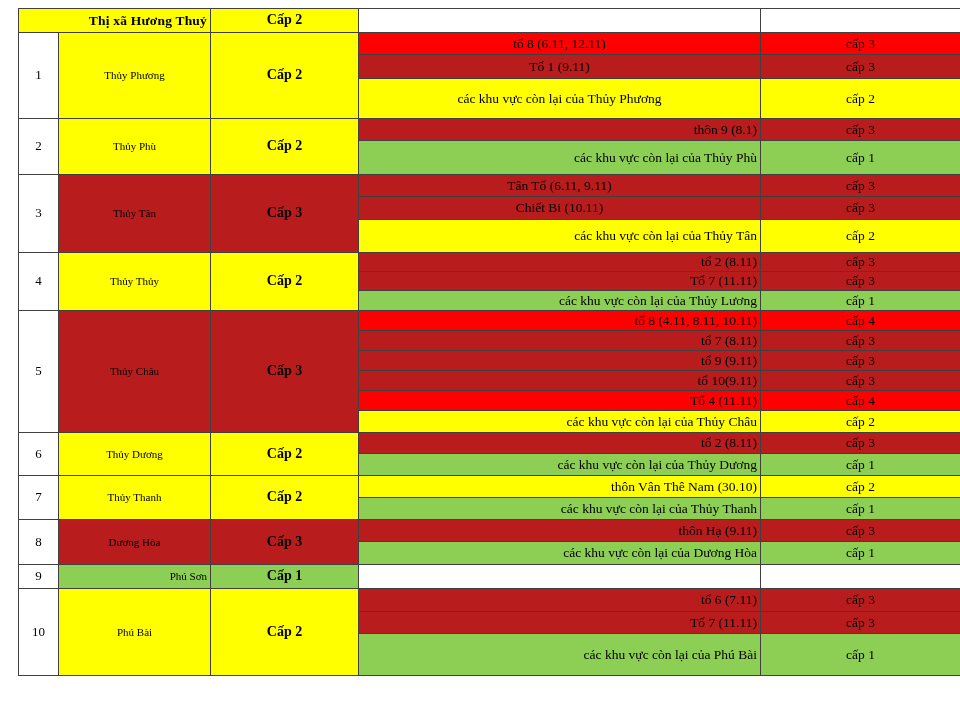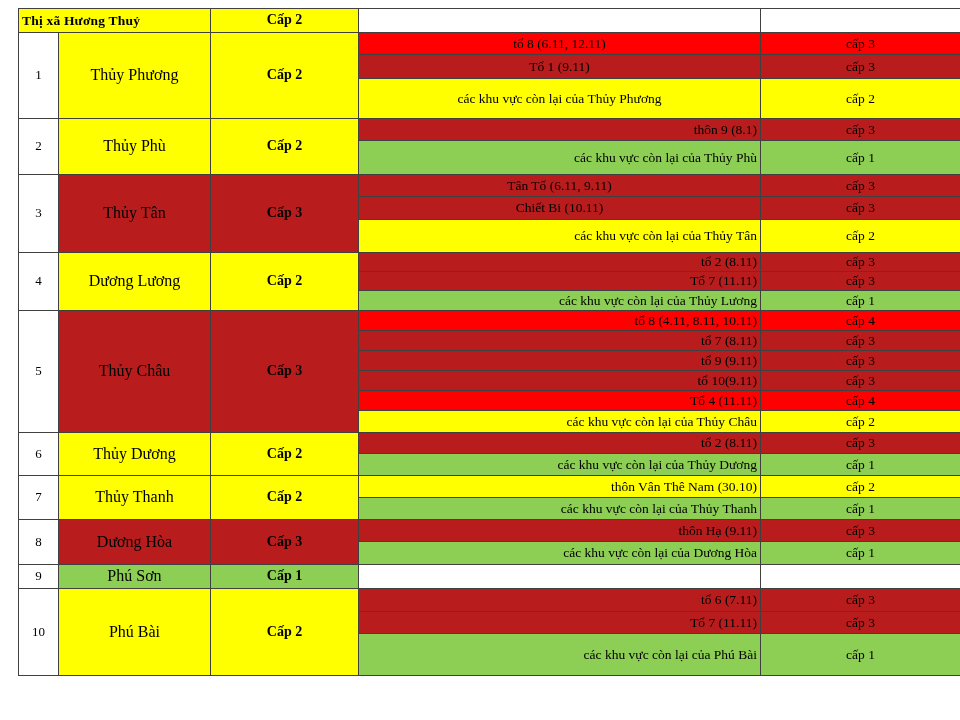--- a/index.html
+++ b/index.html
@@ -44,24 +44,24 @@
   col.c-sub   { width: 200px; }
 
   
   .f-red    { background: #FF0000; }
   .f-orange { background: #b91c1c; }
   .f-yellow { background: #FFFF00; }
   .f-green  { background: #8DCE54; }
   .f-white  { background: #FFFFFF; }
   .num  { text-align: center; font-size: 13px; }
 
-  .hdr-title { font-weight: bold; text-align: left; font-size: 13.5px; letter-spacing: .2px; }
+  .hdr-title { font-weight: bold; text-align: right; font-size: 13.5px; letter-spacing: .2px; }
   .lvl { font-weight: bold; text-align: center; font-size: 14px; }
-  .commune { text-align: center; font-size: 16px; }
-  .commune.left { text-align: center; }
+  .commune { text-align: center; font-size: 11px; }
+  .commune.left { text-align: right; }
   .area { text-align: right; font-size: 13.5px; }
   .area.center { text-align: center; }
   .sub { text-align: center; font-size: 13.5px; }
 </style>
 </head>
 <body>
 
 <div id="sheet">
   <table class="grid">
     <colgroup>
@@ -114,21 +114,21 @@
         <tr style="height: 23px;">
           <td class="area f-orange center">Chiết Bi (10.11)</td>
           <td class="sub f-orange">cấp 3</td>
         </tr>
         <tr style="height: 33px;">
           <td class="area f-yellow">các khu vực còn lại của Thủy Tân</td>
           <td class="sub f-yellow">cấp 2</td>
         </tr>
         <tr style="height: 19px;">
           <td rowspan="3" class="num f-white">4</td>
-          <td rowspan="3" class="commune f-yellow">Dương Lương</td>
+          <td rowspan="3" class="commune f-yellow">Thủy Thủy</td>
           <td rowspan="3" class="lvl f-yellow">Cấp 2</td>
           <td class="area f-orange">tổ 2 (8.11)</td>
           <td class="sub f-orange">cấp 3</td>
         </tr>
         <tr style="height: 19px;">
           <td class="area f-orange">Tổ 7 (11.11)</td>
           <td class="sub f-orange">cấp 3</td>
         </tr>
         <tr style="height: 20px;">
           <td class="area f-green">các khu vực còn lại của Thủy Lương</td>

